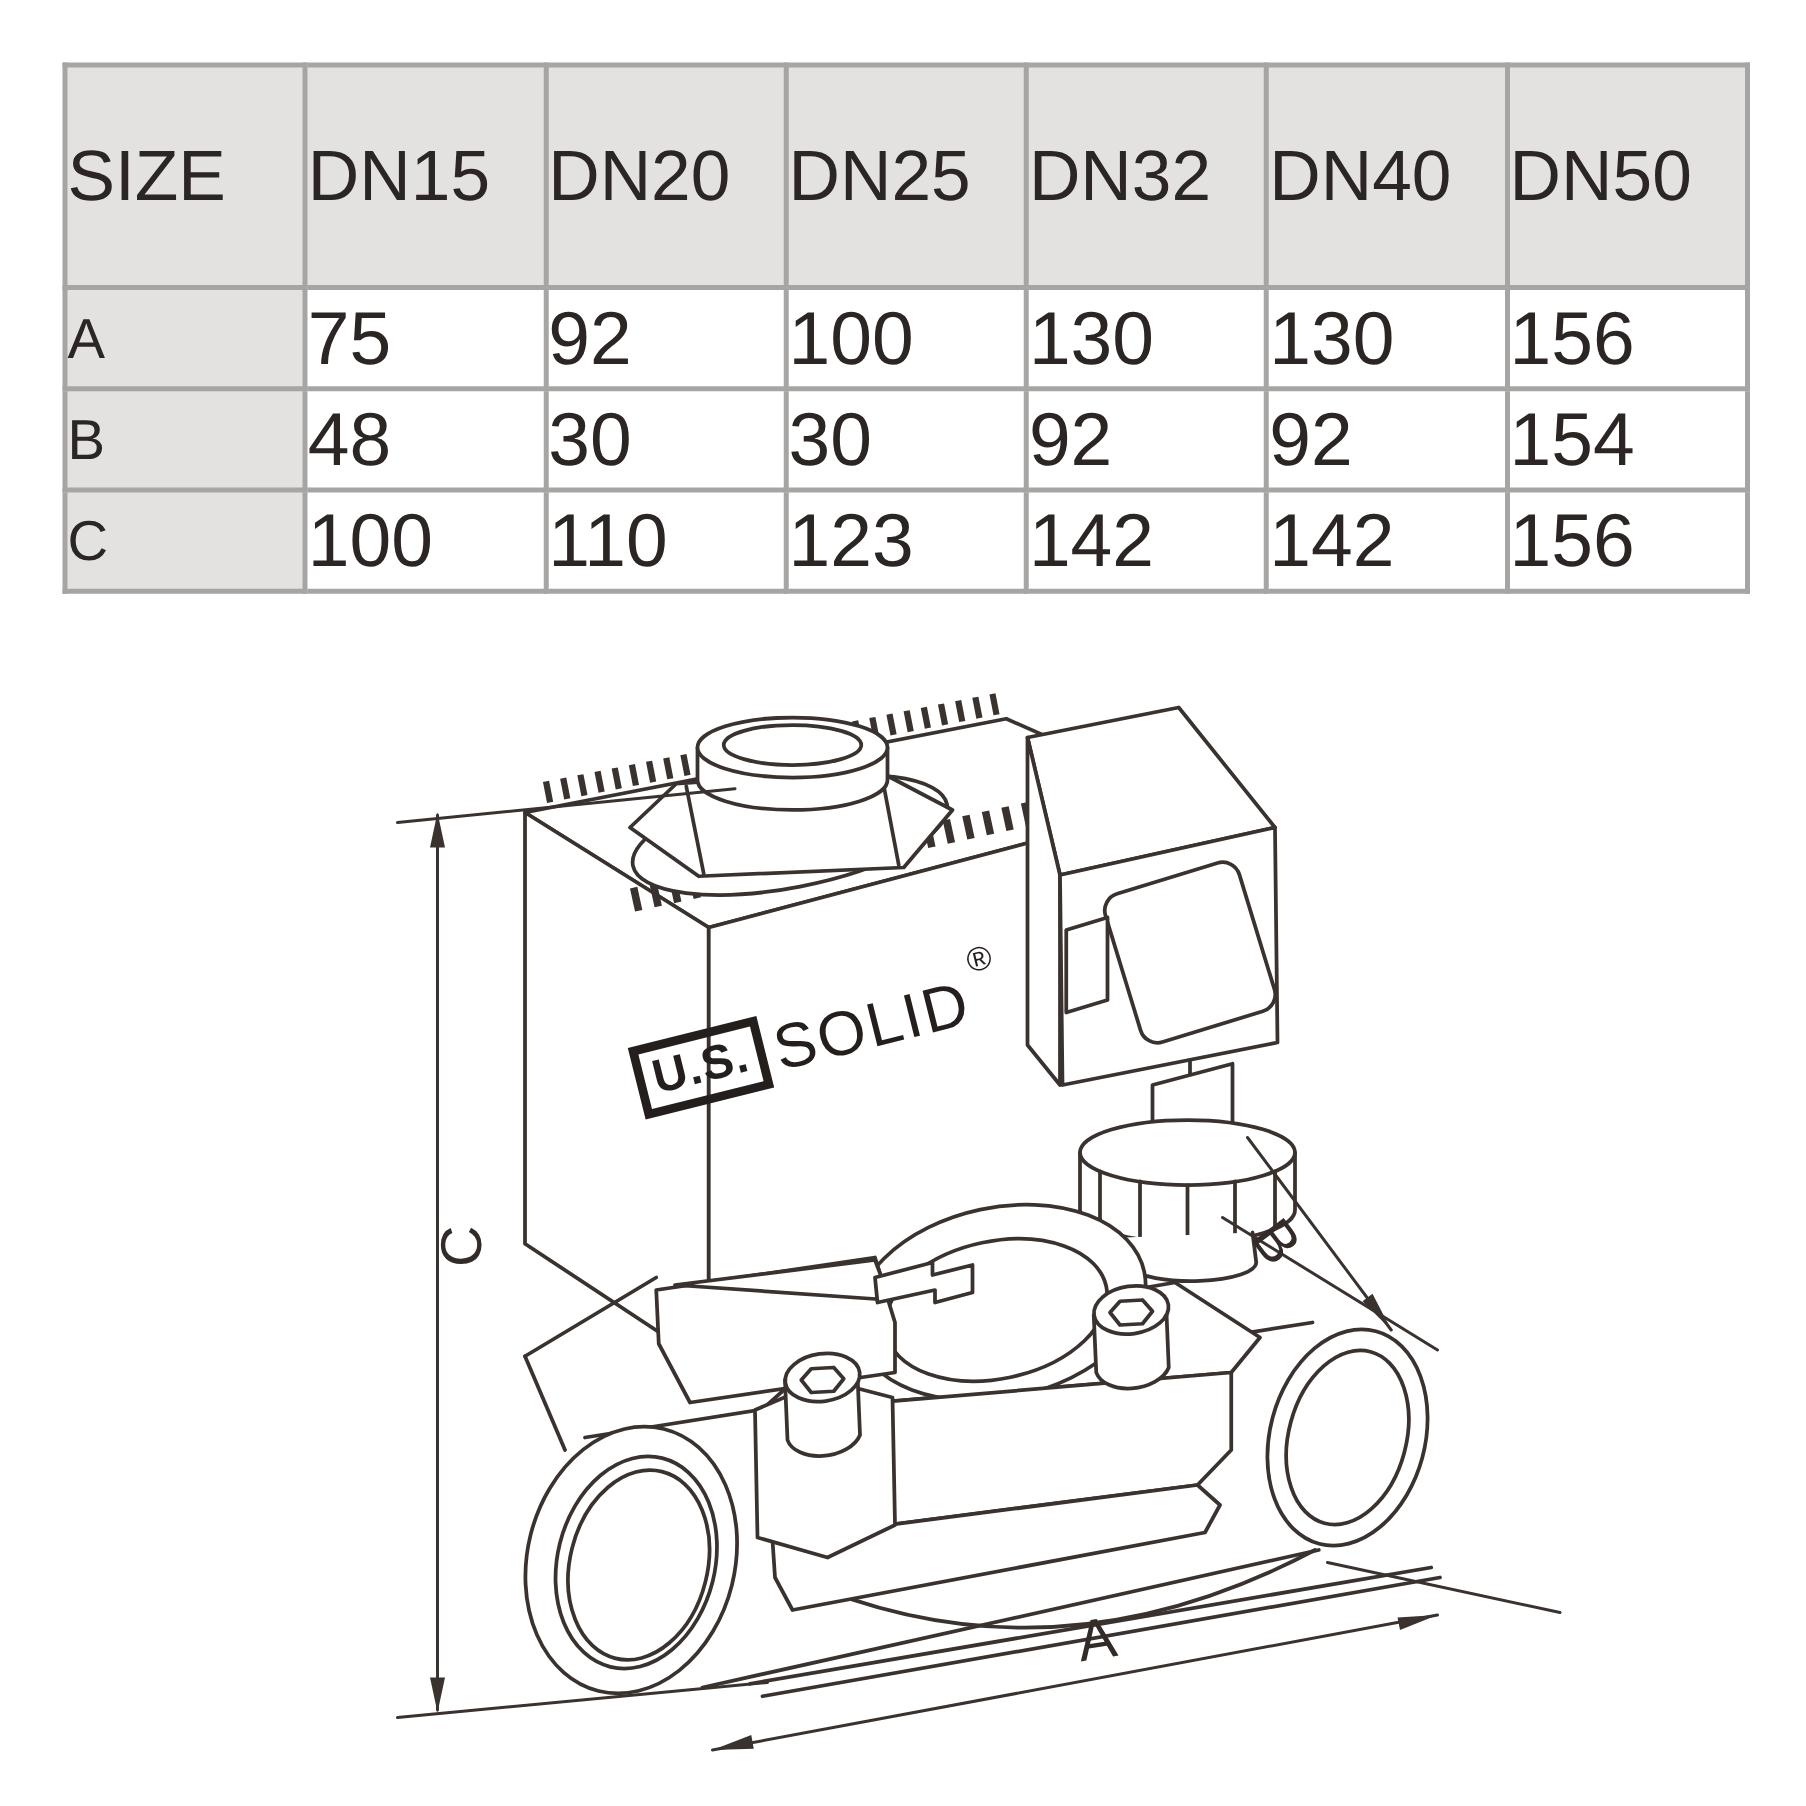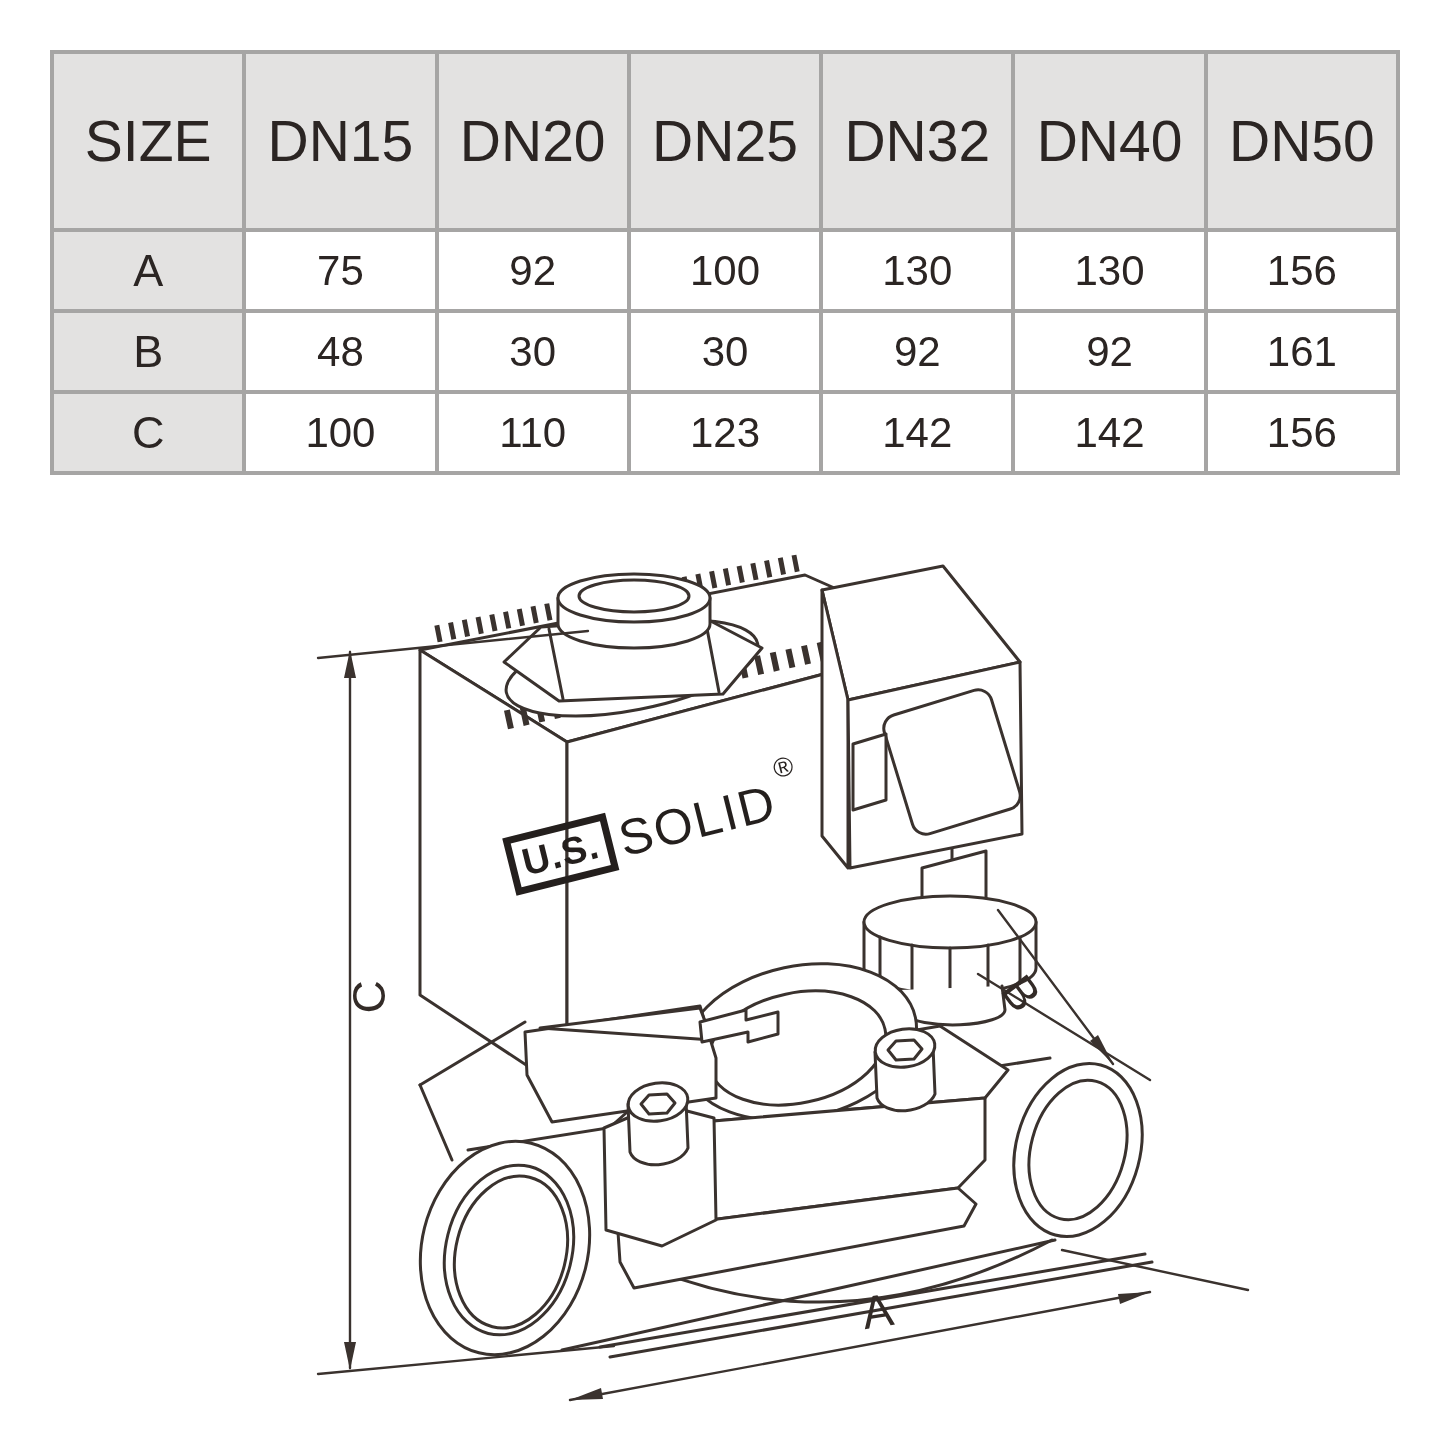--- a/index.html
+++ b/index.html
@@ -2,24 +2,24 @@
 <html><head>
 <meta charset="utf-8">
 <style>
   html,body{margin:0;padding:0;background:#ffffff;}
   .stage{position:relative;width:1445px;height:1445px;background:#ffffff;overflow:hidden;
          font-family:"Liberation Sans", sans-serif;color:#2b2523;}
 
   
   table.size{position:absolute;left:50px;top:50px;width:1350px;border-collapse:collapse;
              table-layout:fixed;}
-  table.size td{border:4px solid #a6a5a4;text-align:center;vertical-align:middle;
+  table.size td{border:4px solid #a6a5a4;vertical-align:middle;
                 padding:0;color:#2b2523;background:#ffffff;}
   table.size tr.hdr td{height:174px;background:#e3e2e1;font-size:57px;}
-  table.size tr.datarow td{height:77px;font-size:42px;}
+  table.size tr.datarow td{height:77px;font-size:60px;}
   table.size tr.datarow td.rowlabel{background:#e3e2e1;font-size:45px;}
 
   .unit-note{position:absolute;top:506px;right:55px;font-size:44px;font-weight:bold;color:#1d1a18;}
 
   
   svg.diagram{position:absolute;left:0;top:0;}
   .draw line,.draw path,.draw polygon,.draw rect,.draw ellipse{
       stroke:#3a322e;stroke-width:3;fill:none;stroke-linejoin:round;stroke-linecap:round;}
   .draw .f{fill:#ffffff;}
   .draw .fins{stroke-width:17;stroke-dasharray:5 9;stroke-linecap:butt;}
@@ -64,21 +64,21 @@
         <td>130</td>
         <td>156</td>
       </tr>
       <tr class="datarow">
         <td class="rowlabel">B</td>
         <td>48</td>
         <td>30</td>
         <td>30</td>
         <td>92</td>
         <td>92</td>
-        <td>161</td>
+        <td>154</td>
       </tr>
       <tr class="datarow">
         <td class="rowlabel">C</td>
         <td>100</td>
         <td>110</td>
         <td>123</td>
         <td>142</td>
         <td>142</td>
         <td>156</td>
       </tr>

